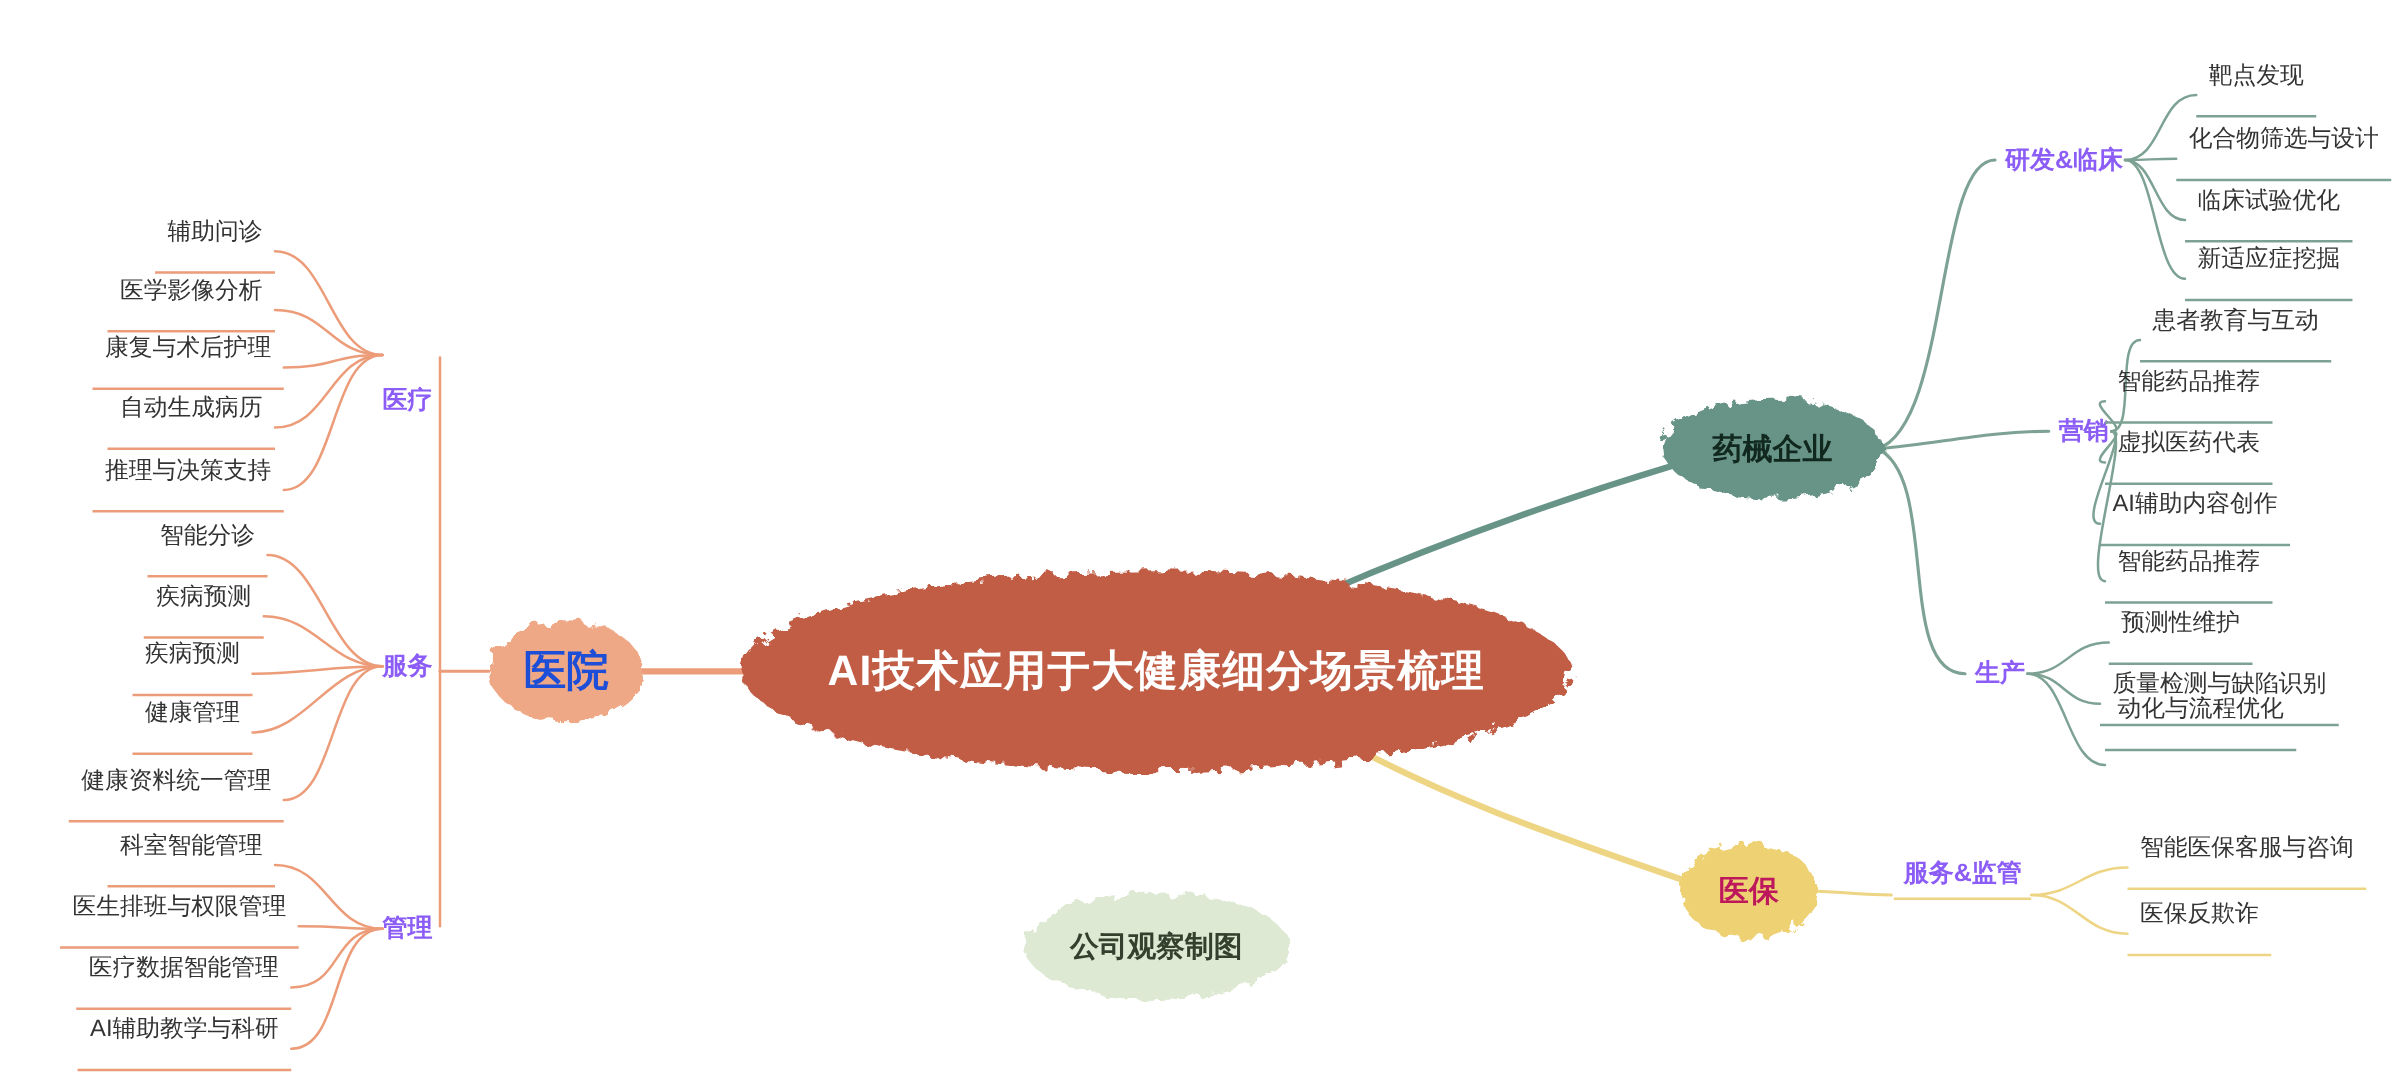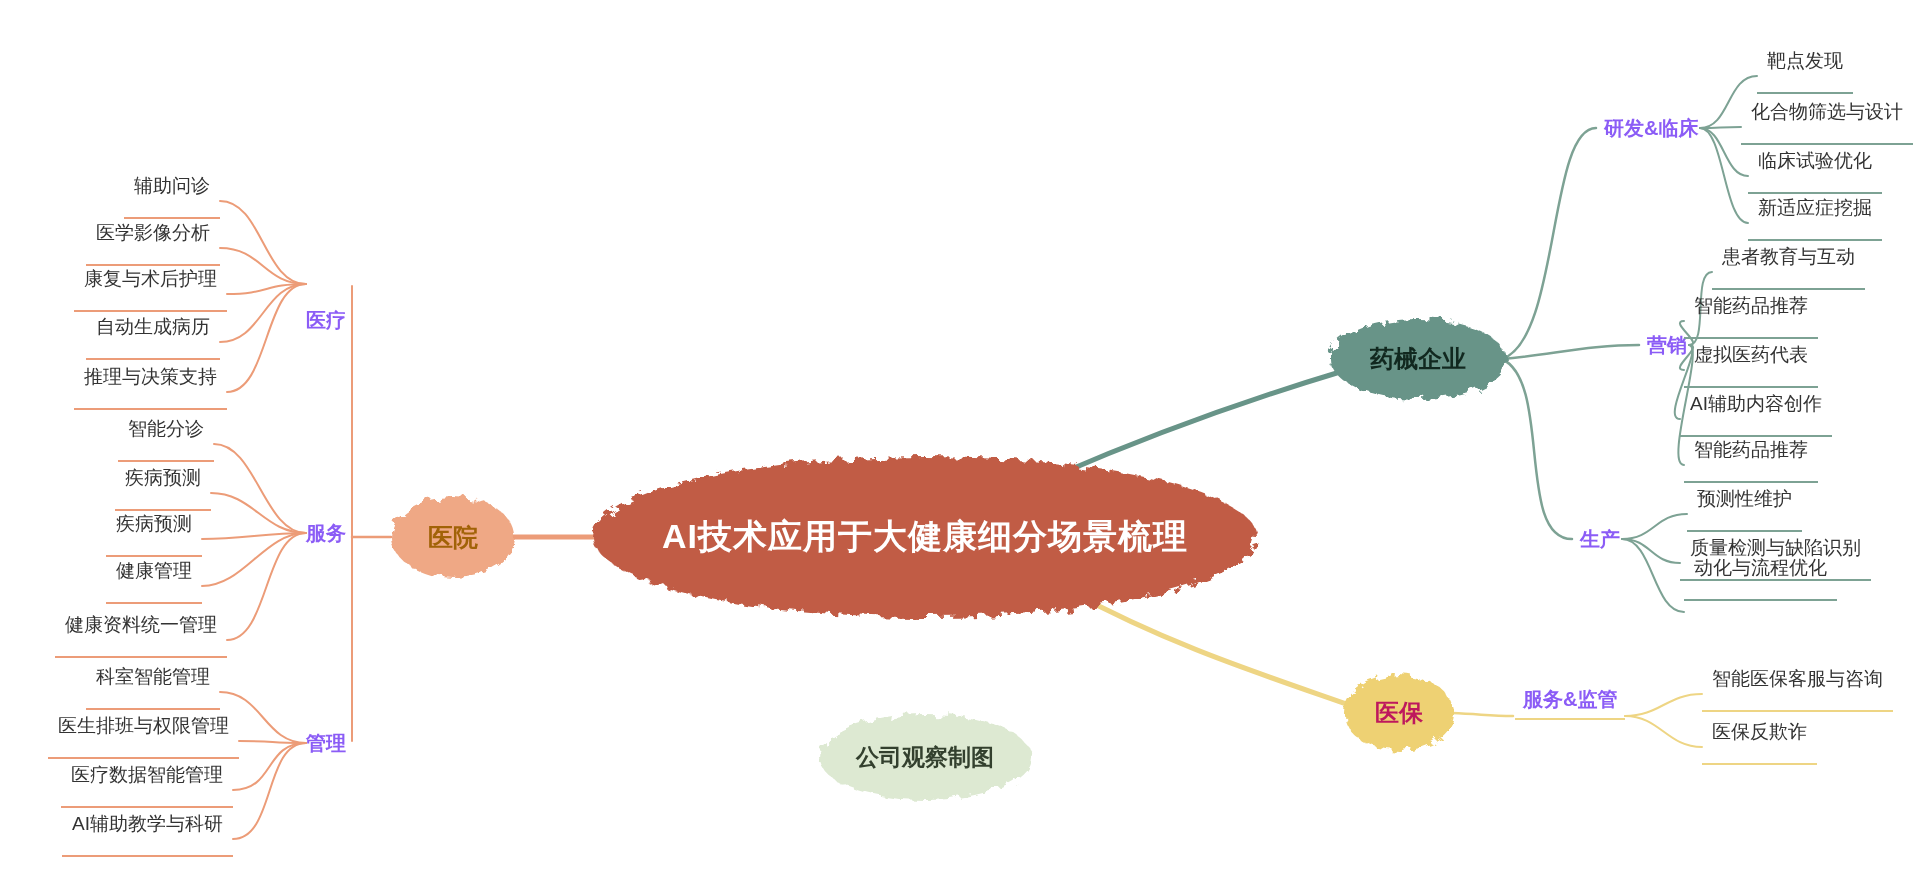--- a/index.html
+++ b/index.html
@@ -8,21 +8,21 @@
   #stage{position:absolute;inset:0;width:1920px;height:870px;}
   svg.wires{position:absolute;left:0;top:0;z-index:1;}
   .txt{position:absolute;z-index:2;white-space:nowrap;}
   .leaf{font-size:19px;line-height:24px;padding:0 10px 19px 10px;border-bottom:2px solid;color:#333;}
   .l-salmon{border-color:#ec9c78;}
   .l-teal{border-color:#7da294;}
   .l-yellow{border-color:#eed584;}
   .group{font-size:20px;line-height:28px;font-weight:bold;color:#8b5cf6;padding:0 4px;}
   .group.u-yellow{border-bottom:2px solid #eed584;padding:0 8px 5px 8px;}
   .node-label{font-weight:bold;transform:translate(-50%,-50%);}
-  .hospital-label{font-size:25px;color:#a16207;}
+  .hospital-label{font-size:34px;color:#1d4ed8;}
   .pharma-label{font-size:24px;color:#11281f;}
   .insurance-label{font-size:24px;color:#be185d;}
   .central-title{font-size:34px;font-weight:bold;color:#ffffff;transform:translate(-50%,-50%);letter-spacing:1px;}
   .watermark-label{font-size:23px;font-weight:bold;color:#33402e;transform:translate(-50%,-50%);}
 </style>
 </head>
 <body>
 
 <div id="stage">
 

